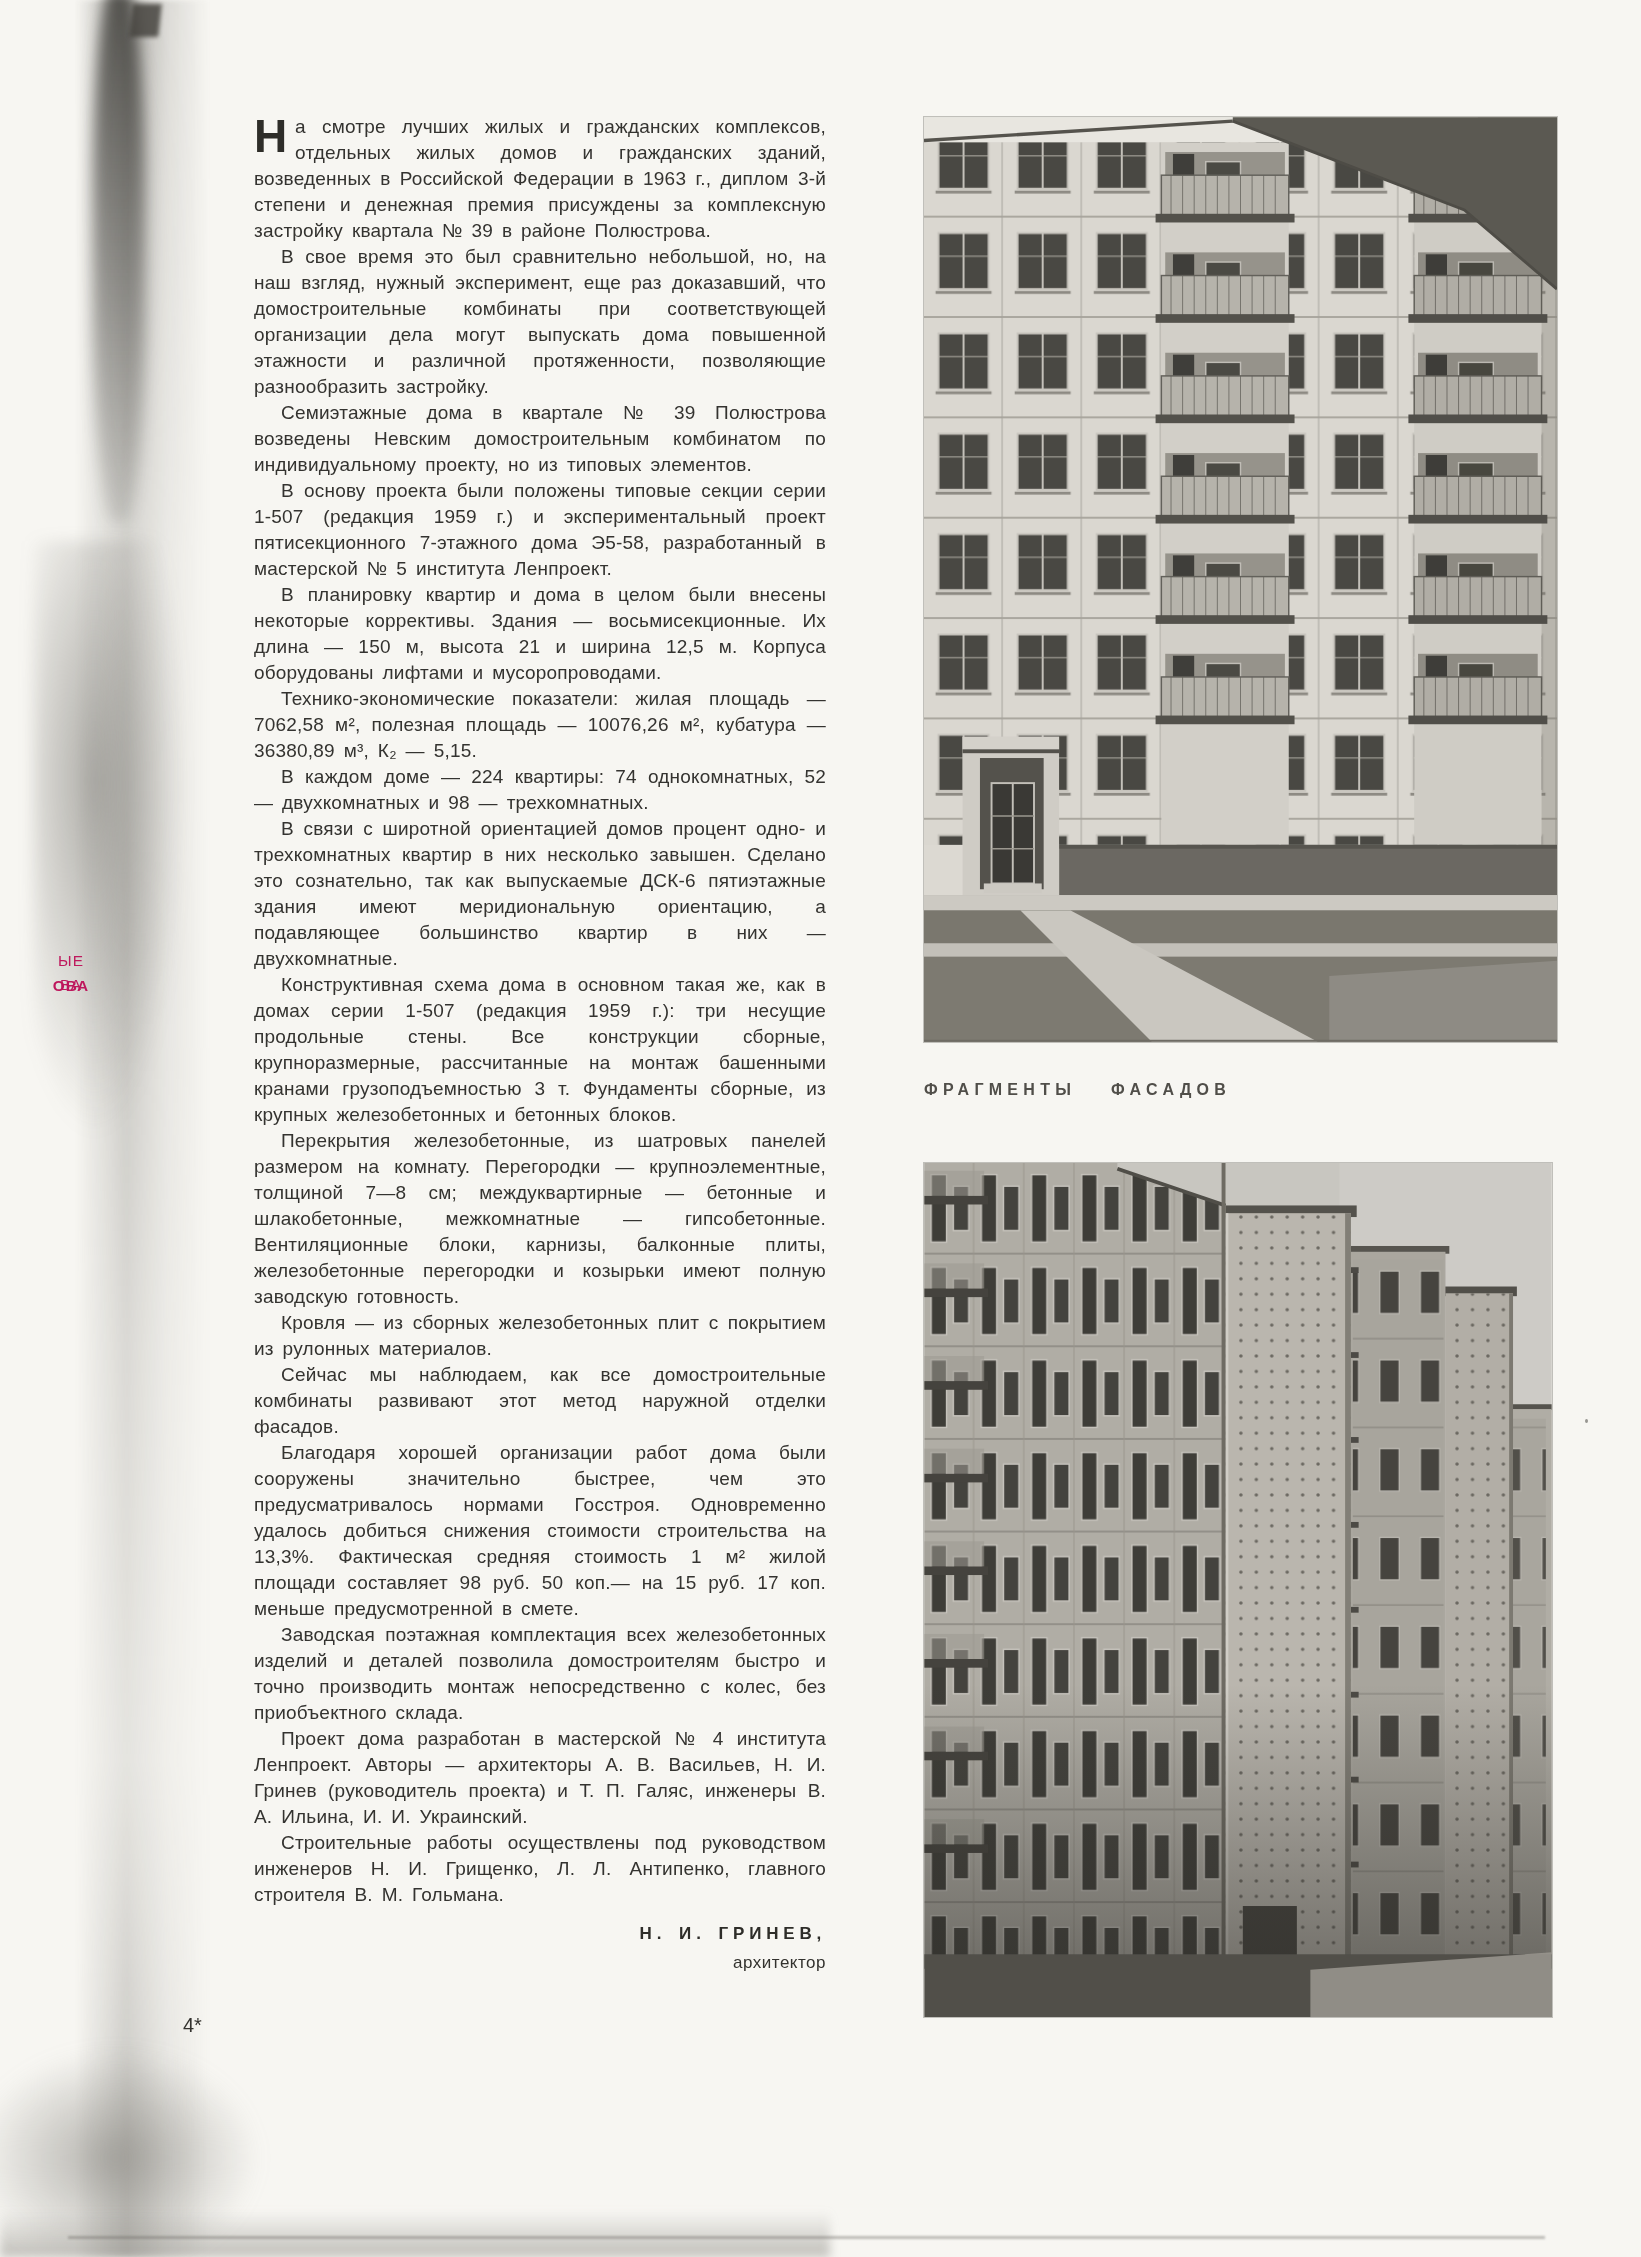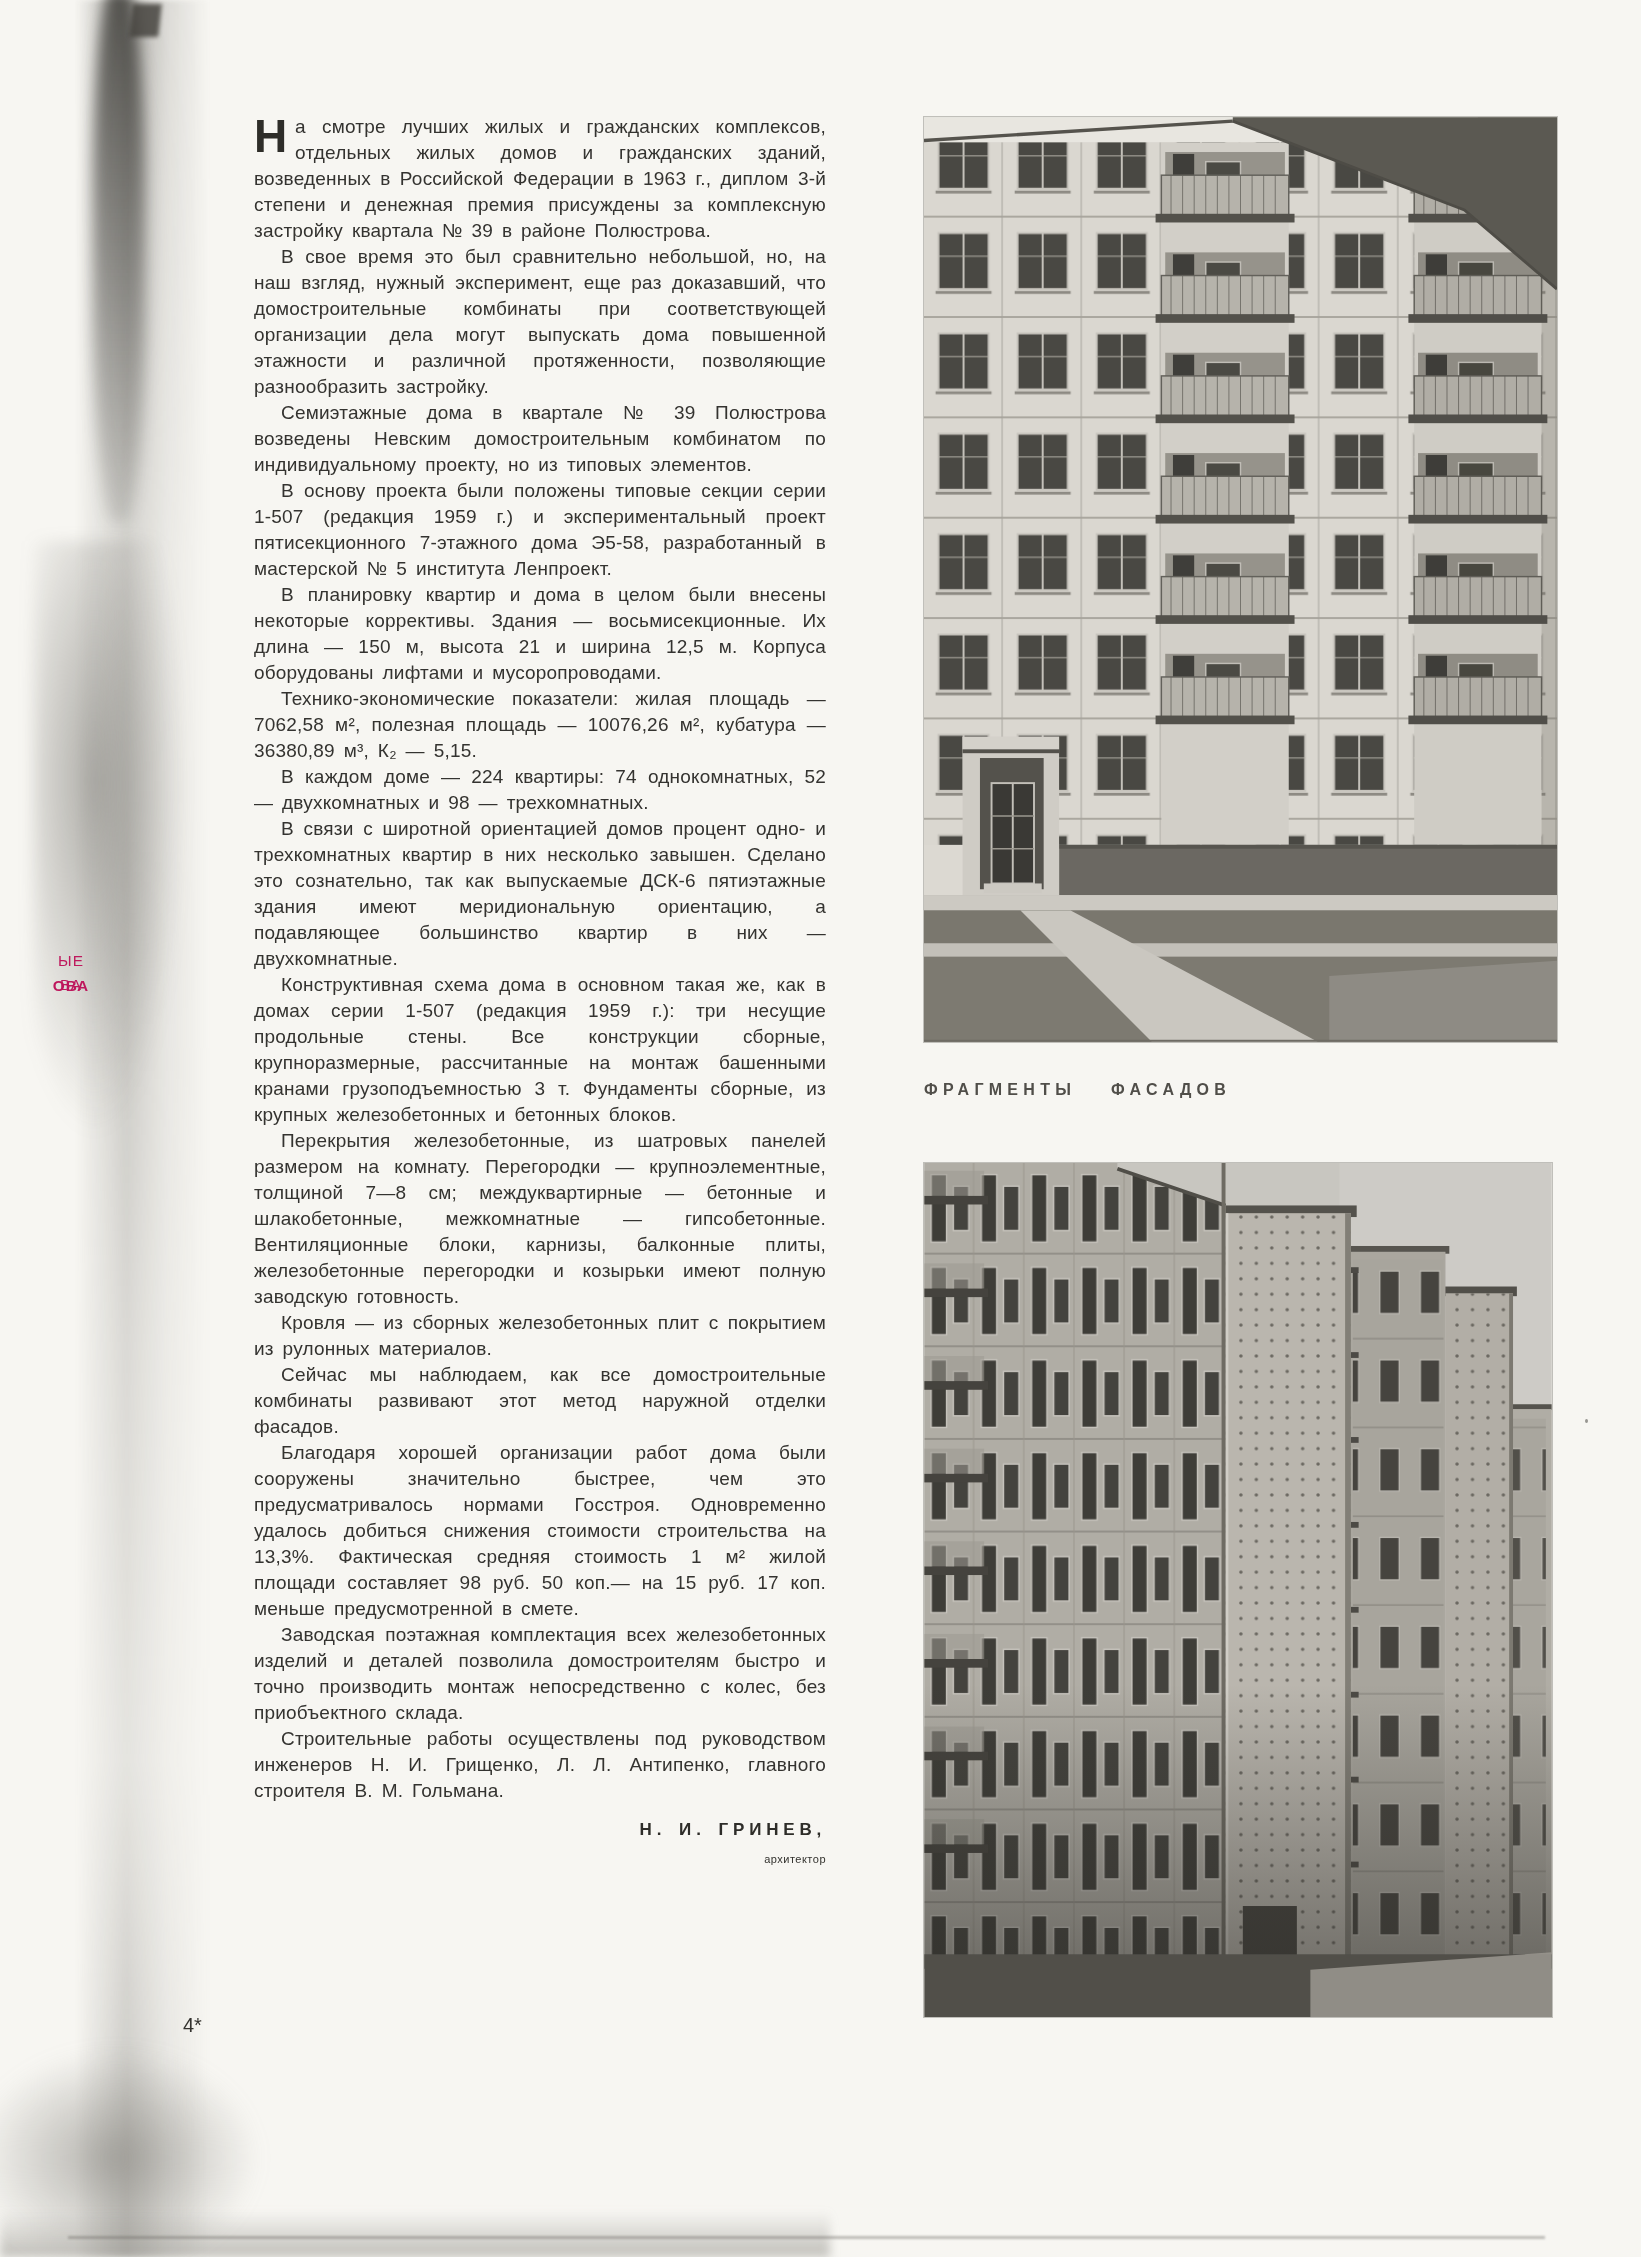--- a/index.html
+++ b/index.html
@@ -45,21 +45,21 @@
     position:absolute;left:254px;top:114px;width:572px;
     font-size:19px;line-height:26px;text-align:justify;
     letter-spacing:0.2px;word-spacing:3.4px;color:#343330;
   }
   .article p{margin:0;text-indent:27px;}
   .article p.first{text-indent:0;}
   .dropcap{float:left;font-size:46px;line-height:41px;font-weight:700;
     padding:1.9px 7.7px 0 0;color:#2e2d29;}
   .signature{margin-top:13px;text-align:right;}
   .sig-name{font-size:17px;font-weight:700;letter-spacing:4.8px;color:#2e2d29;}
-  .sig-role{font-size:11px;margin-top:2.9px;letter-spacing:0.5px;color:#33322e;}
+  .sig-role{font-size:17px;margin-top:2.9px;letter-spacing:0.5px;color:#33322e;}
 
   .page-number{position:absolute;left:183px;top:2014px;font-size:20px;color:#33322e;}
 
   
   .photo{position:absolute;box-shadow:0 0 0 1px rgba(90,88,82,.35);}
   .photo-top{left:924px;top:117px;width:633px;height:925px;}
   .photo-bottom{left:924px;top:1163px;width:628px;height:854px;}
   .photo svg{display:block;width:100%;height:100%;}
   .fig-caption{
     position:absolute;left:924px;top:1081px;width:629px;text-align:left;
@@ -95,20 +95,21 @@
     <p>В планировку квартир и дома в целом были внесены некоторые коррективы. Здания — восьмисекционные. Их длина — 150 м, высота 21 и ширина 12,5 м. Корпуса оборудованы лифтами и мусоропроводами.</p>
     <p>Технико-экономические показатели: жилая площадь — 7062,58 м², полезная площадь — 10076,26 м², кубатура — 36380,89 м³, К₂ — 5,15.</p>
     <p>В каждом доме — 224 квартиры: 74 однокомнатных, 52 — двухкомнатных и 98 — трехкомнатных.</p>
     <p>В связи с широтной ориентацией домов процент одно- и трехкомнатных квартир в них несколько завышен. Сделано это сознательно, так как выпускаемые ДСК-6 пятиэтажные здания имеют меридиональную ориентацию, а подавляющее большинство квартир в них — двухкомнатные.</p>
     <p>Конструктивная схема дома в основном такая же, как в домах серии 1-507 (редакция 1959 г.): три несущие продольные стены. Все конструкции сборные, крупноразмерные, рассчитанные на монтаж башенными кранами грузоподъемностью 3 т. Фундаменты сборные, из крупных железобетонных и бетонных блоков.</p>
     <p>Перекрытия железобетонные, из шатровых панелей размером на комнату. Перегородки — крупноэлементные, толщиной 7—8 см; междуквартирные — бетонные и шлакобетонные, межкомнатные — гипсобетонные. Вентиляционные блоки, карнизы, балконные плиты, железобетонные перегородки и козырьки имеют полную заводскую готовность.</p>
     <p>Кровля — из сборных железобетонных плит с покрытием из рулонных материалов.</p>
     <p>Сейчас мы наблюдаем, как все домостроительные комбинаты развивают этот метод наружной отделки фасадов.</p>
     <p>Благодаря хорошей организации работ дома были сооружены значительно быстрее, чем это предусматривалось нормами Госстроя. Одновременно удалось добиться снижения стоимости строительства на 13,3%. Фактическая средняя стоимость 1 м² жилой площади составляет 98 руб. 50 коп.— на 15 руб. 17 коп. меньше предусмотренной в смете.</p>
     <p>Заводская поэтажная комплектация всех железобетонных изделий и деталей позволила домостроителям быстро и точно производить монтаж непосредственно с колес, без приобъектного склада.</p>
+    <p>Проект дома разработан в мастерской № 4 института Ленпроект. Авторы — архитекторы А. В. Васильев, Н. И. Гринев (руководитель проекта) и Т. П. Галяс, инженеры В. А. Ильина, И. И. Украинский.</p>
     <p>Строительные работы осуществлены под руководством инженеров Н. И. Грищенко, Л. Л. Антипенко, главного строителя В. М. Гольмана.</p>
     <div class="signature">
       <div class="sig-name">Н. И. ГРИНЕВ,</div>
       <div class="sig-role">архитектор</div>
     </div>
   </main>
 
   <div class="page-number">4*</div>
 
   <figure class="photo photo-top" style="margin:0">

